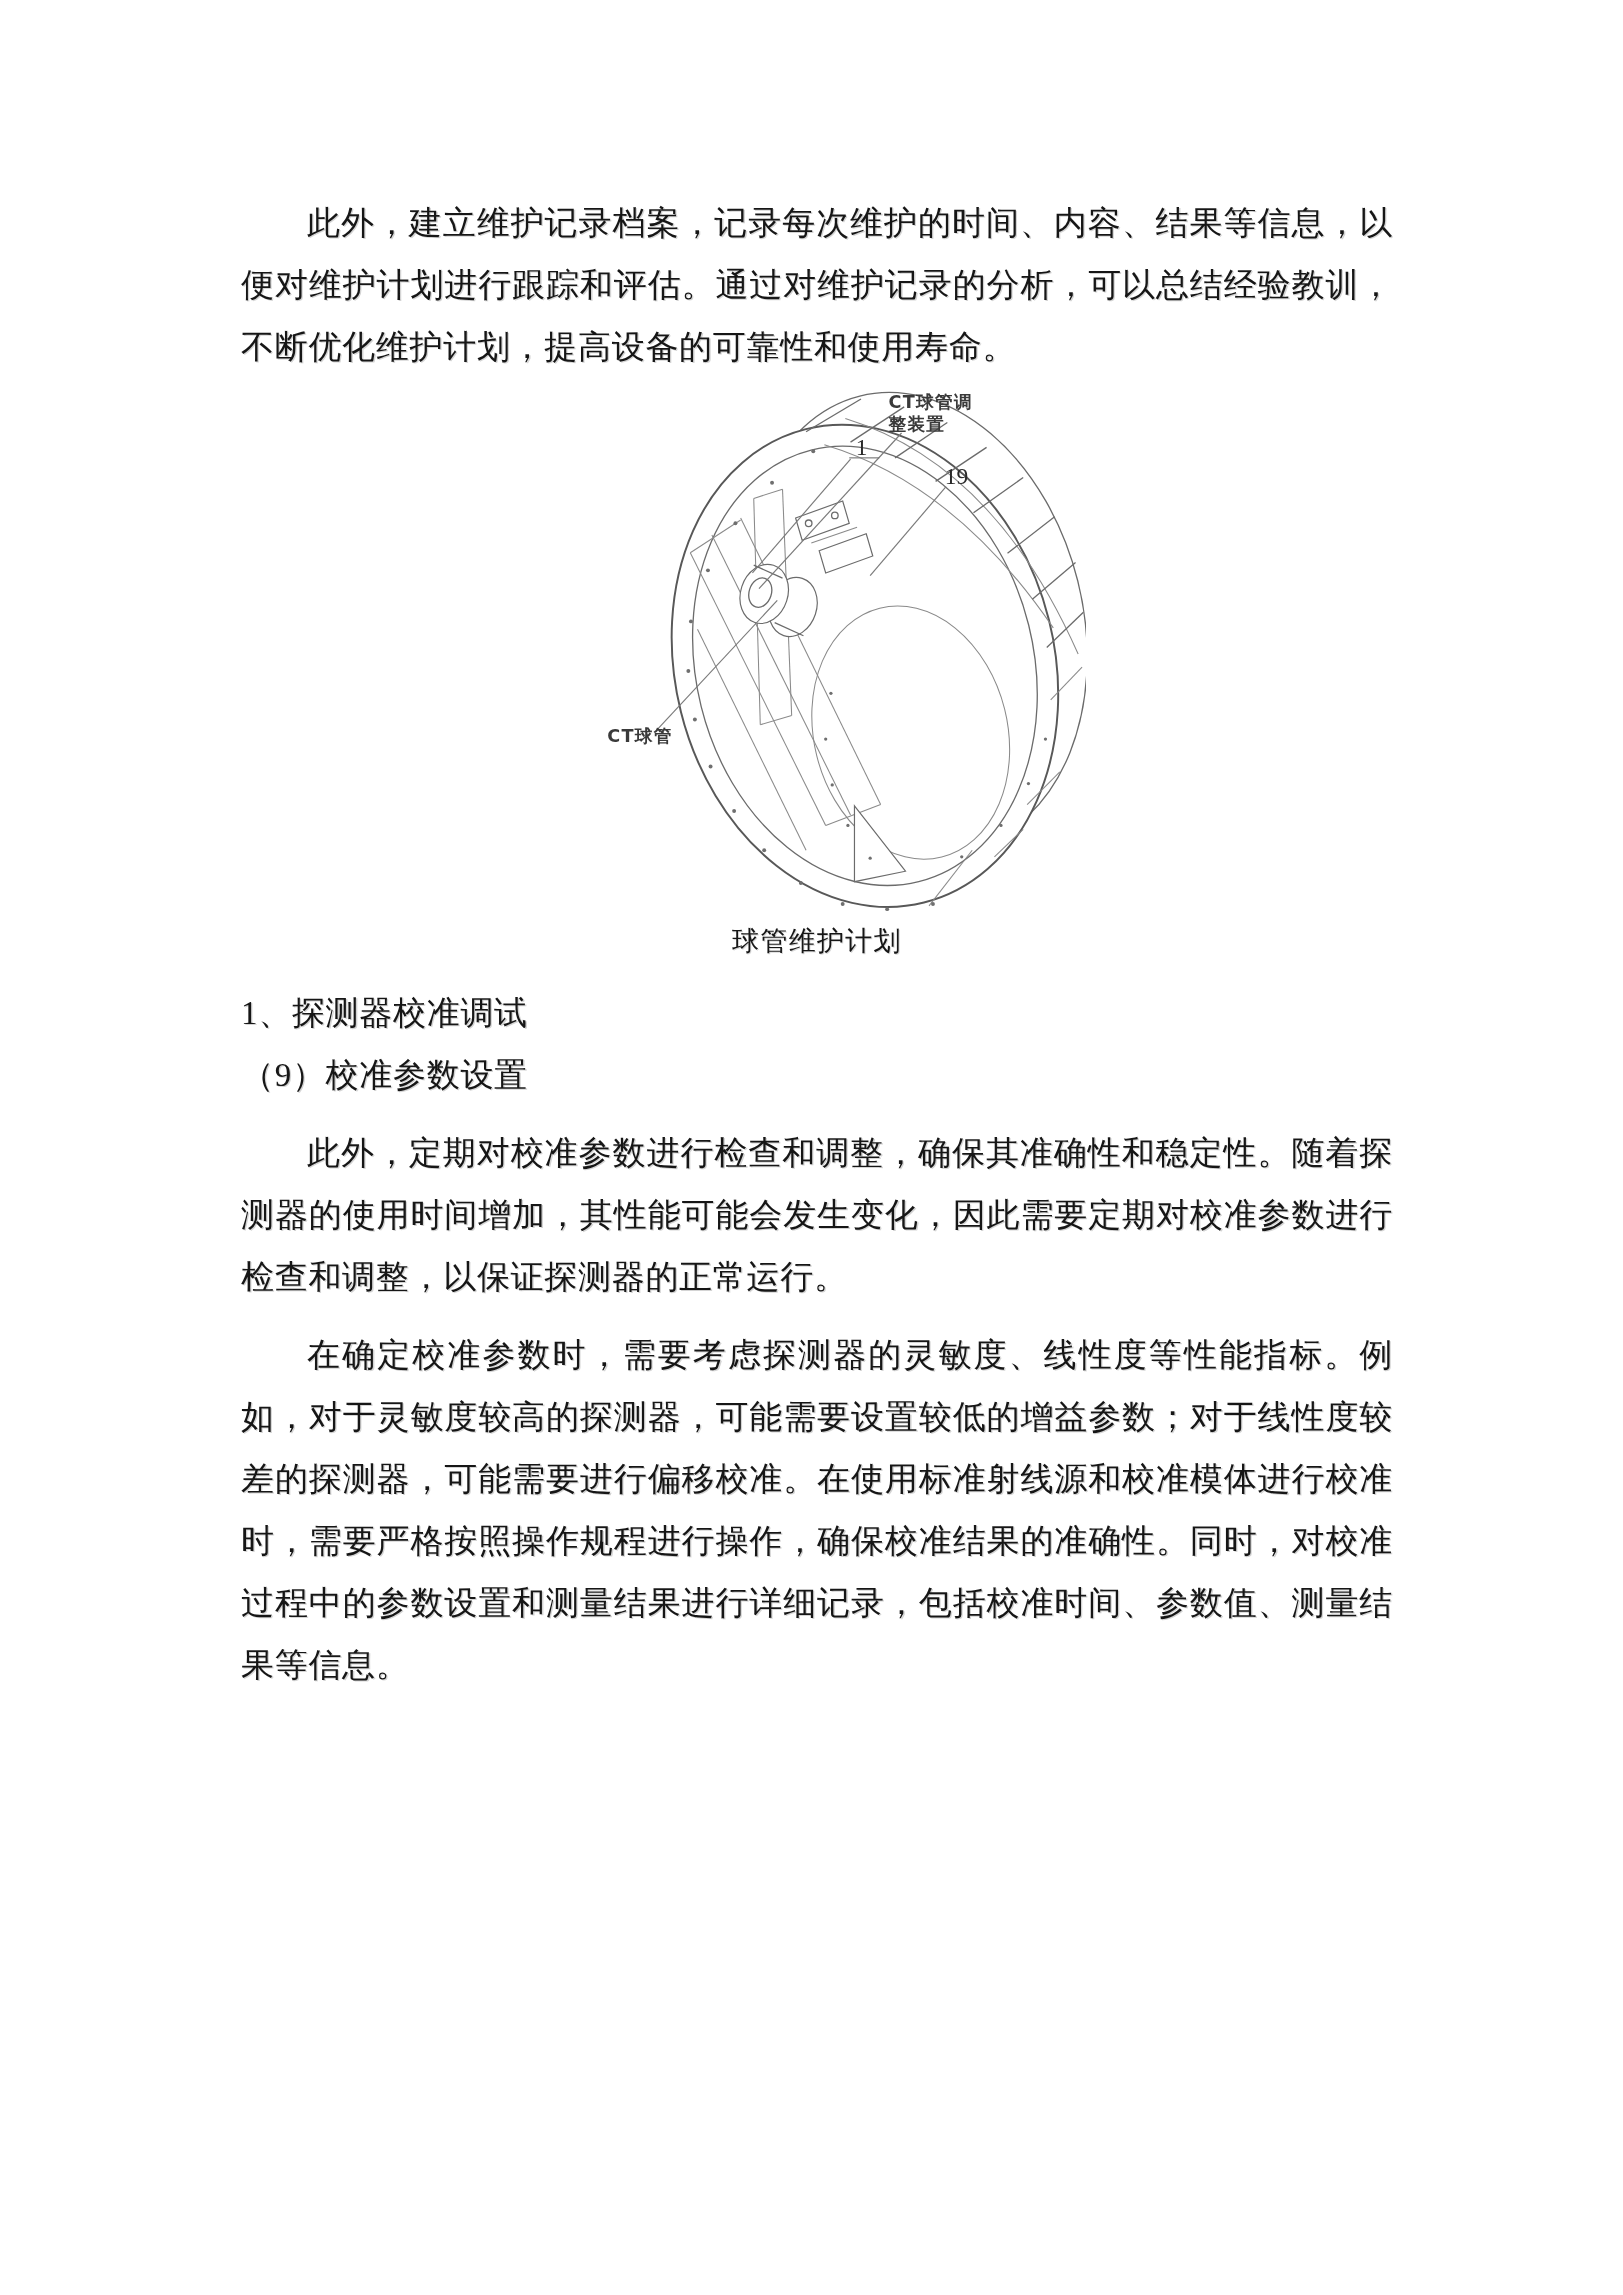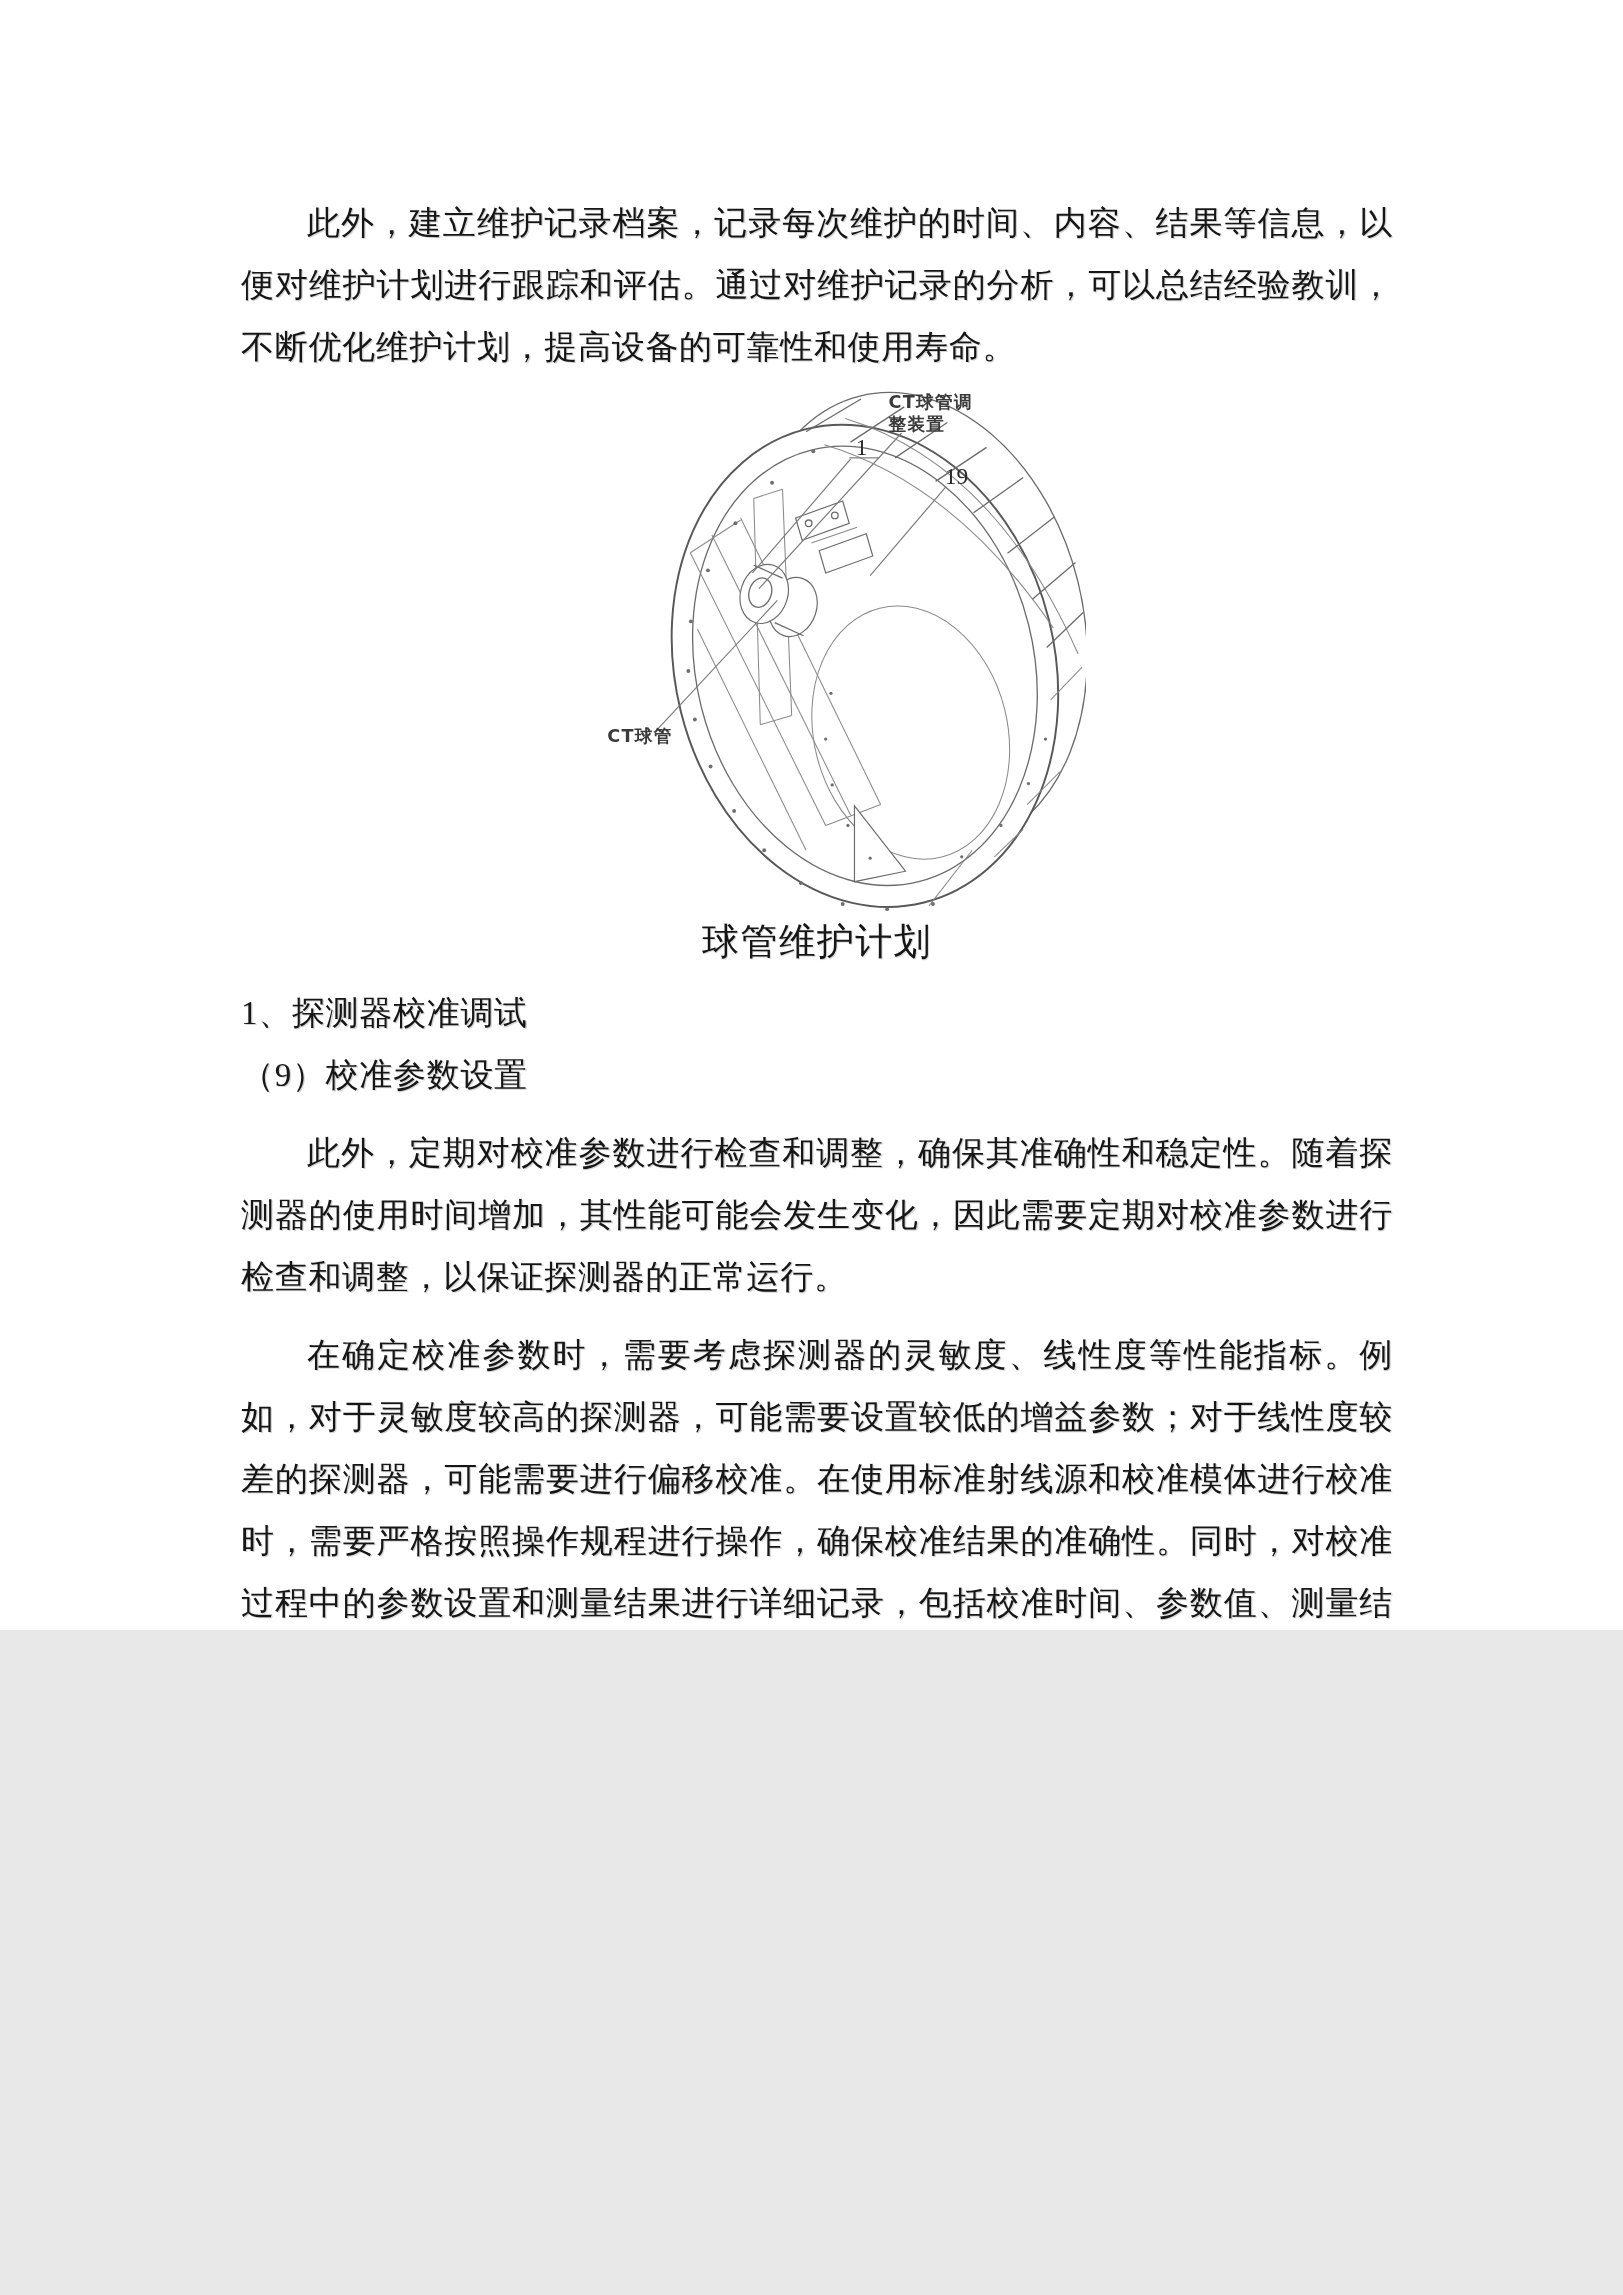--- a/index.html
+++ b/index.html
@@ -1,18 +1,18 @@
 <!DOCTYPE html>
 <html lang="zh" style="font-size:10.5px"><head>
 <meta charset="utf-8">
 <style>
   html,body{margin:0;padding:0;background:#e8e8e8;}
   .page{
     position:relative;
-    width:1623px;height:1630px;
+    width:1623px;height:2295px;
     background:#ffffff;
     box-sizing:border-box;
     padding:192px 230px 0 241px;
     font-family:"Liberation Serif","DejaVu Serif",serif;
     color:#161616;
     overflow:hidden;
   }
   p{margin:0;}
   .body-par{
     font-size:33px;
@@ -34,21 +34,21 @@
   .figure-block{margin:0;}
   .figure-drawing{
     position:relative;
     height:543px;
   }
   .figure-drawing svg{
     display:block;
     margin-left:361px;
   }
   .fig-caption{
-    font-size:37px;
+    font-size:27px;
     line-height:41px;
     text-align:center;
     letter-spacing:1.3px;
     text-shadow:1px 1px 0 rgba(60,60,60,0.2);
   }
   .diagram-label{
     font-family:"DejaVu Sans","Liberation Sans",sans-serif;
     font-weight:bold;
     font-size:27px;
     fill:#3a3a3a;

